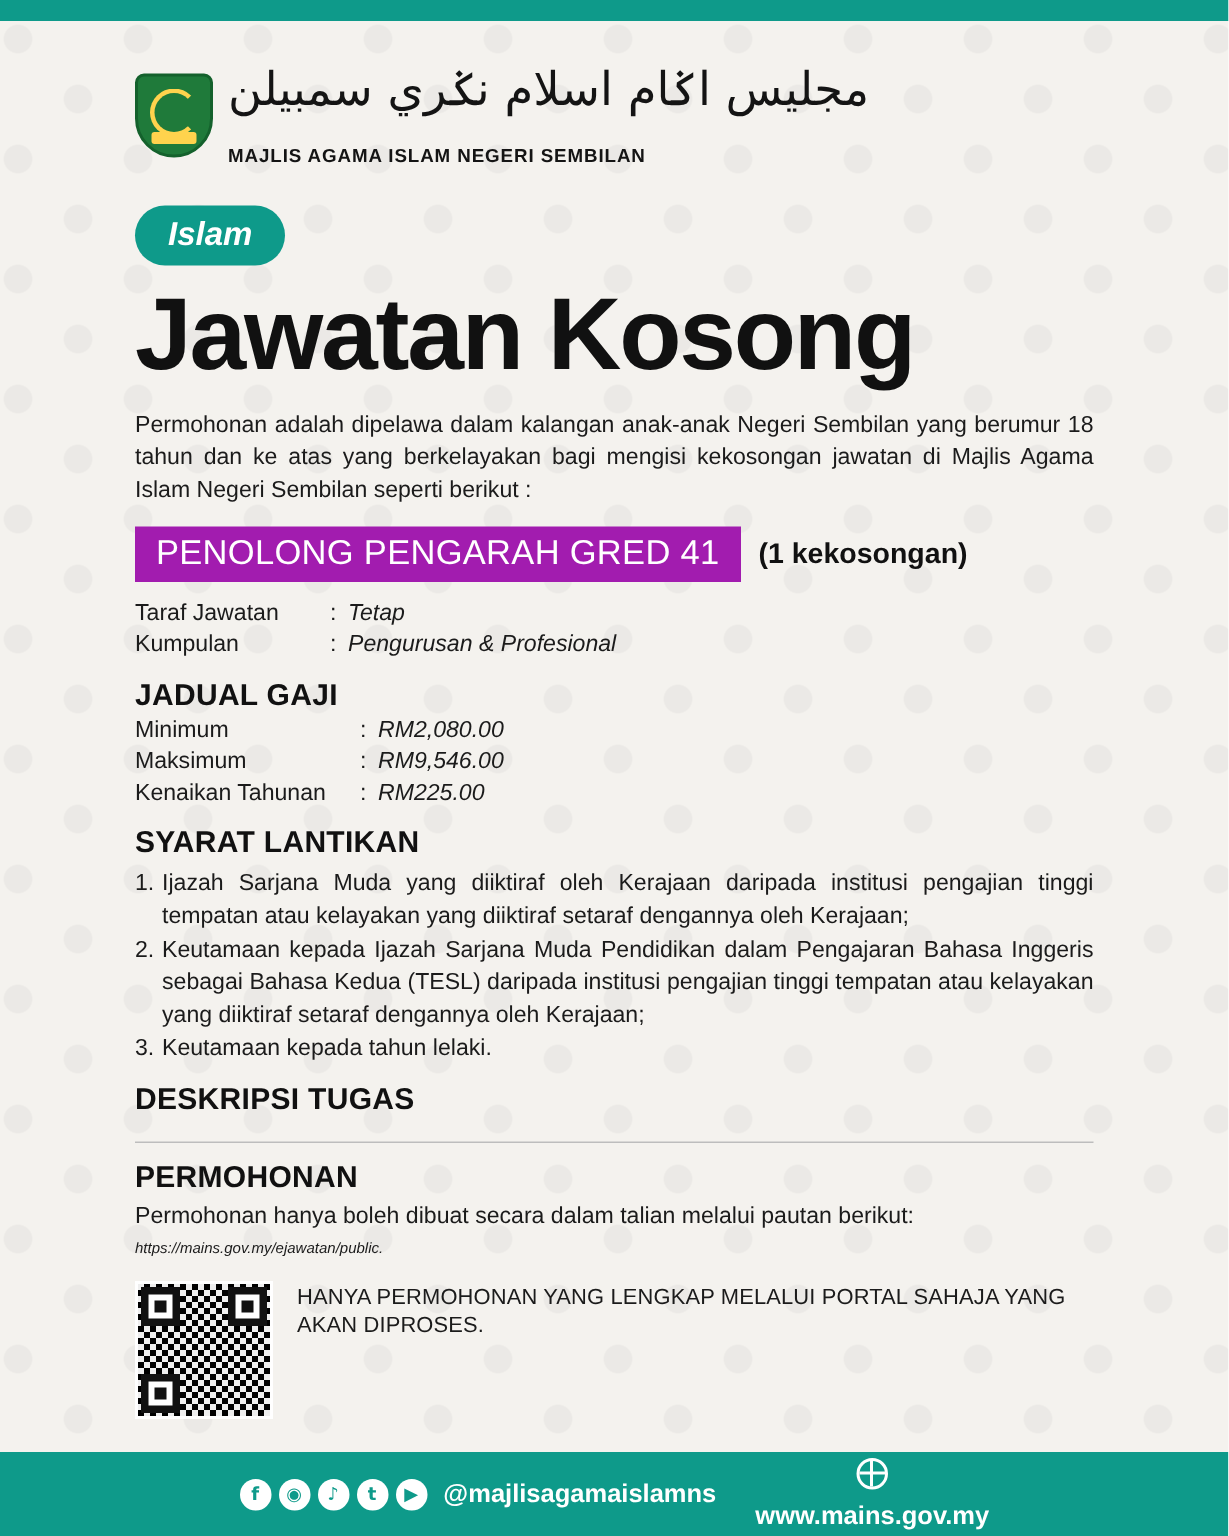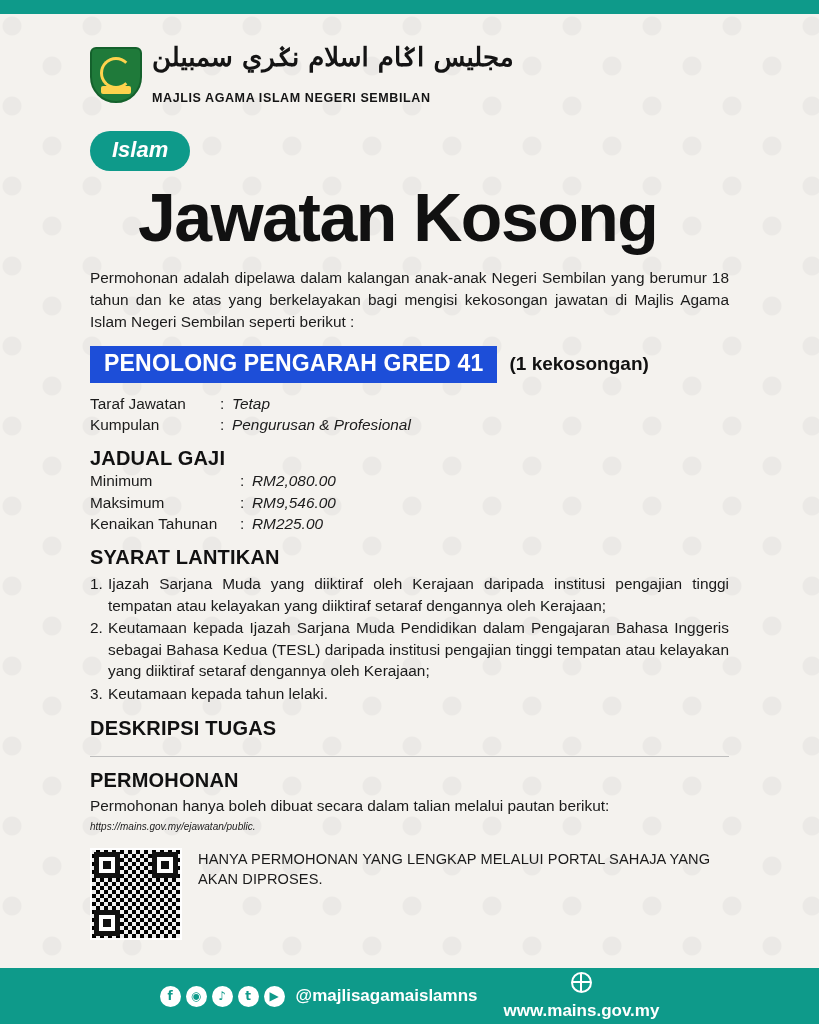--- a/index.html
+++ b/index.html
@@ -59,22 +59,22 @@
     content: "";
     position: absolute; left: 50%; bottom: 7px;
     transform: translateX(-50%);
     width: 30px; height: 8px;
     background: #ffd34d;
     border-radius: 2px;
   }
   .logo-text { display: flex; flex-direction: column; }
   .jawi {
     font-family: "DejaVu Serif", serif;
-    font-size: 26px;
-    font-weight: bold;
+    font-size: 31px;
+    font-weight: normal;
     color: #141414;
     letter-spacing: 1px;
     direction: rtl;
     line-height: 1.05;
   }
   .org-name {
     font-size: 12.5px;
     font-weight: bold;
     color: #141414;
     letter-spacing: 0.6px;
@@ -95,43 +95,42 @@
   }
 
   
   .title {
     font-size: 68px;
     font-weight: bold;
     color: #111111;
     letter-spacing: -1.5px;
     line-height: 1.0;
     margin-top: 12px;
-    margin-left: 48px;
   }
 
   
   .intro {
     margin-top: 16px;
     font-size: 15.4px;
     line-height: 1.42;
     color: #1b1b1b;
     text-align: justify;
   }
 
   
   .position-row {
     display: flex;
     align-items: center;
     margin-top: 13px;
   }
   .position-bar {
-    background: #1d4ed8;
+    background: #a21caf;
     color: #ffffff;
     font-size: 23px;
-    font-weight: bold;
+    font-weight: normal;
     padding: 4px 14px 6px;
     letter-spacing: 0.2px;
   }
   .position-count {
     font-size: 19px;
     font-weight: bold;
     color: #111;
     margin-left: 12px;
   }
 

